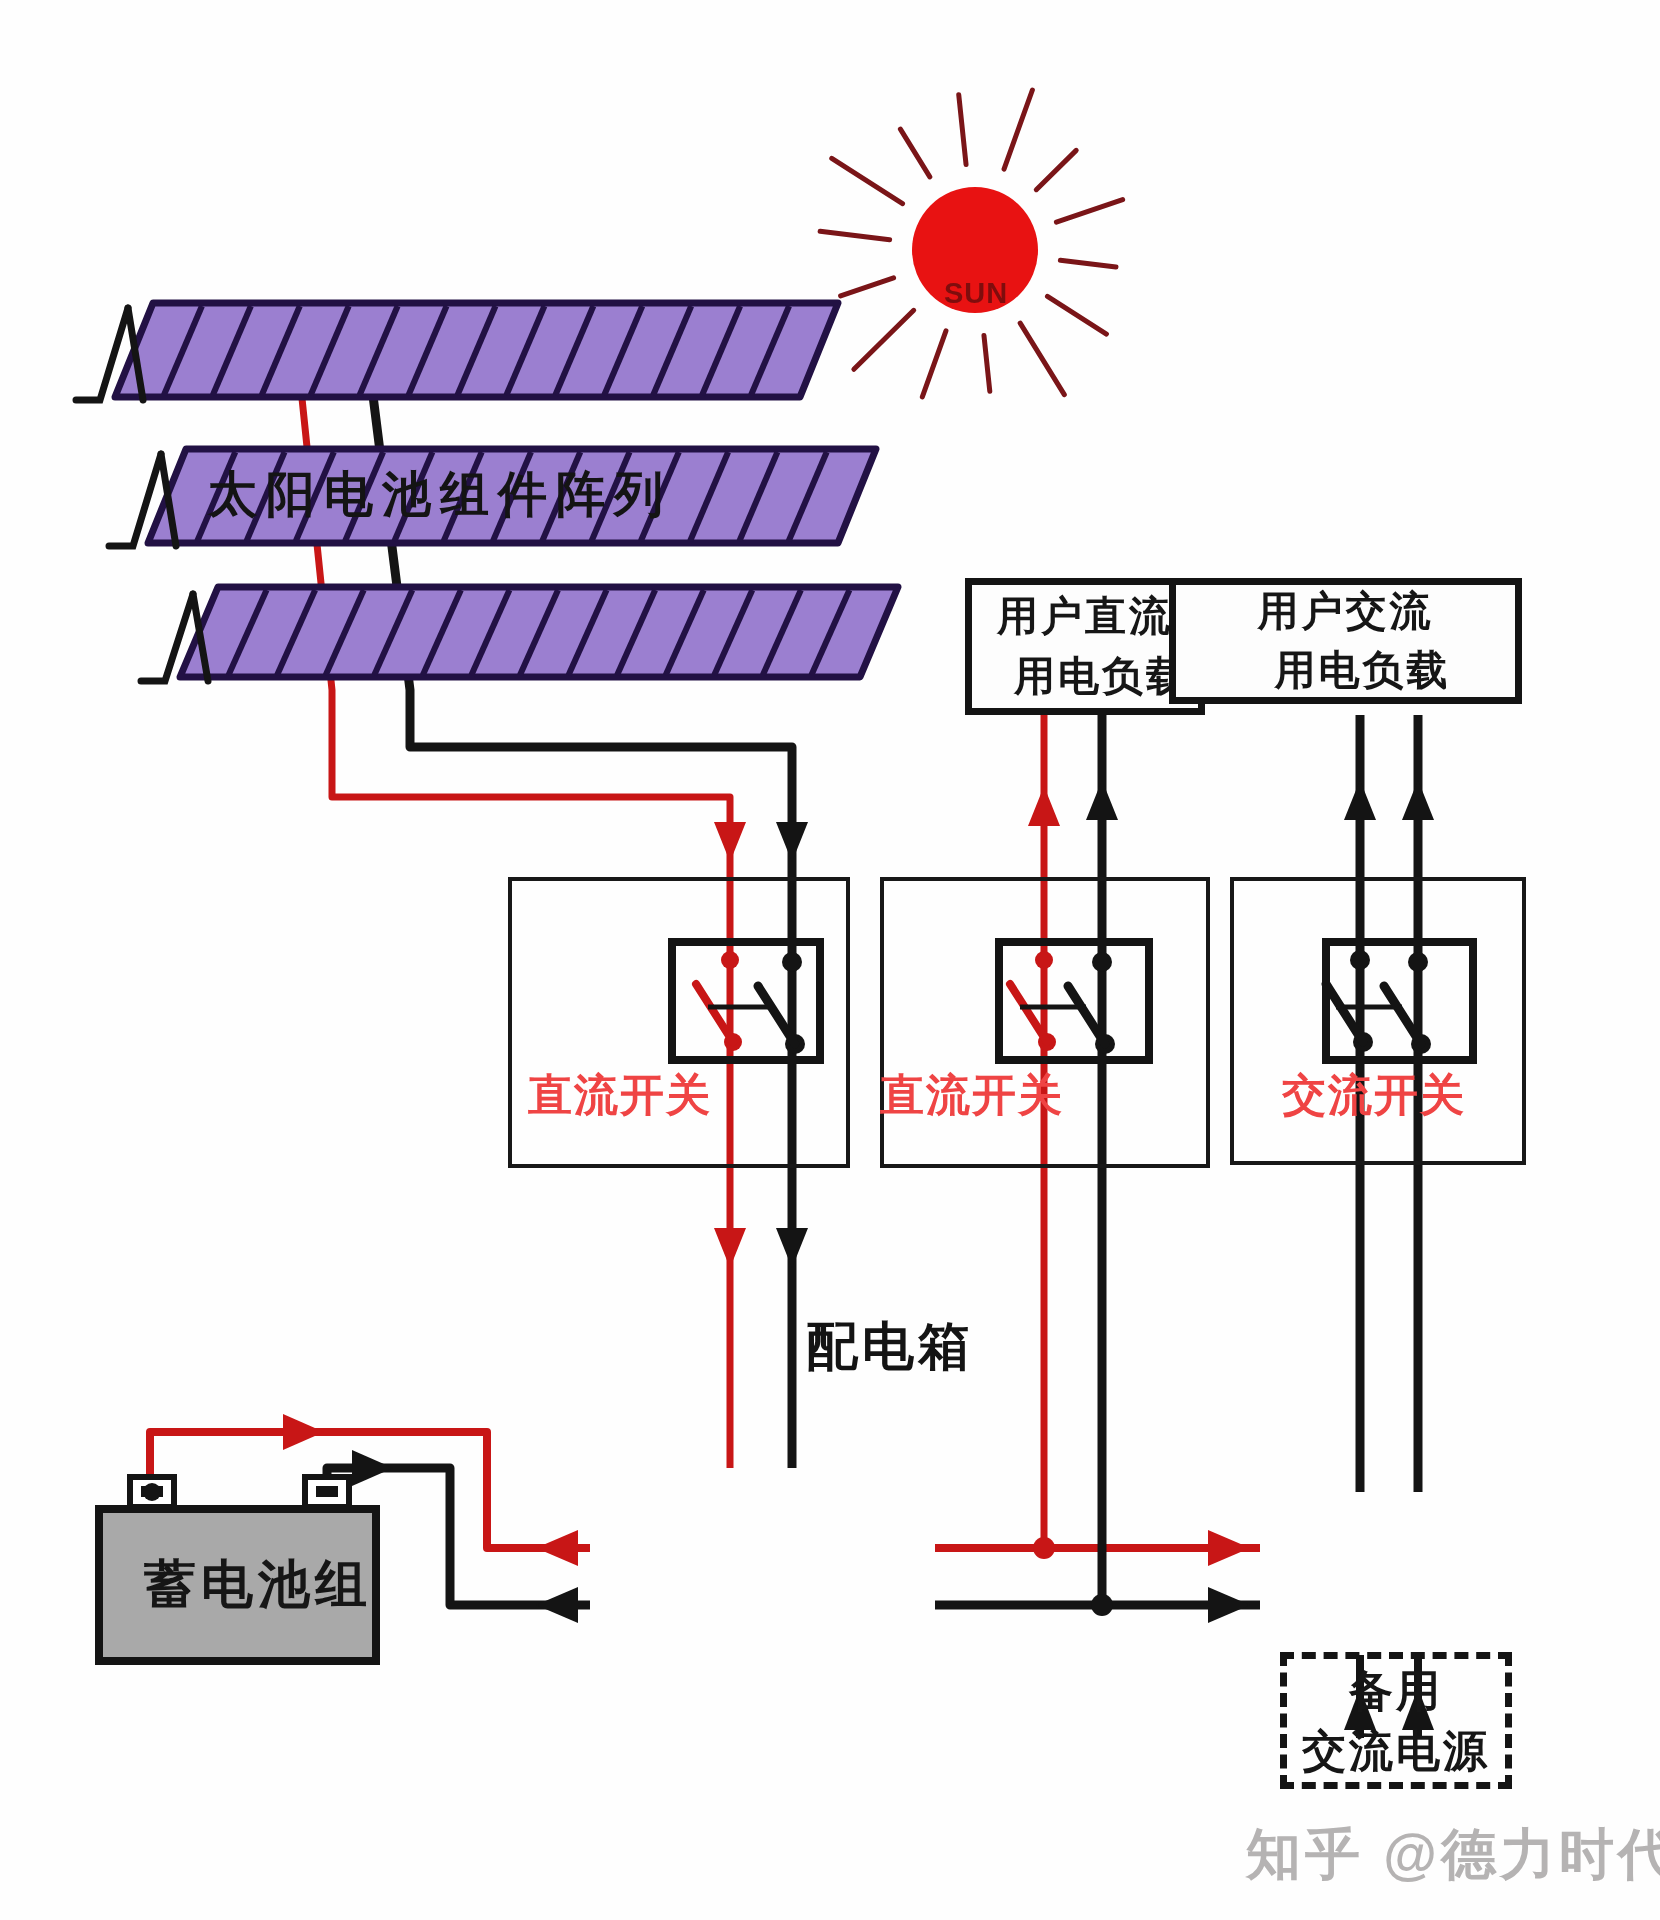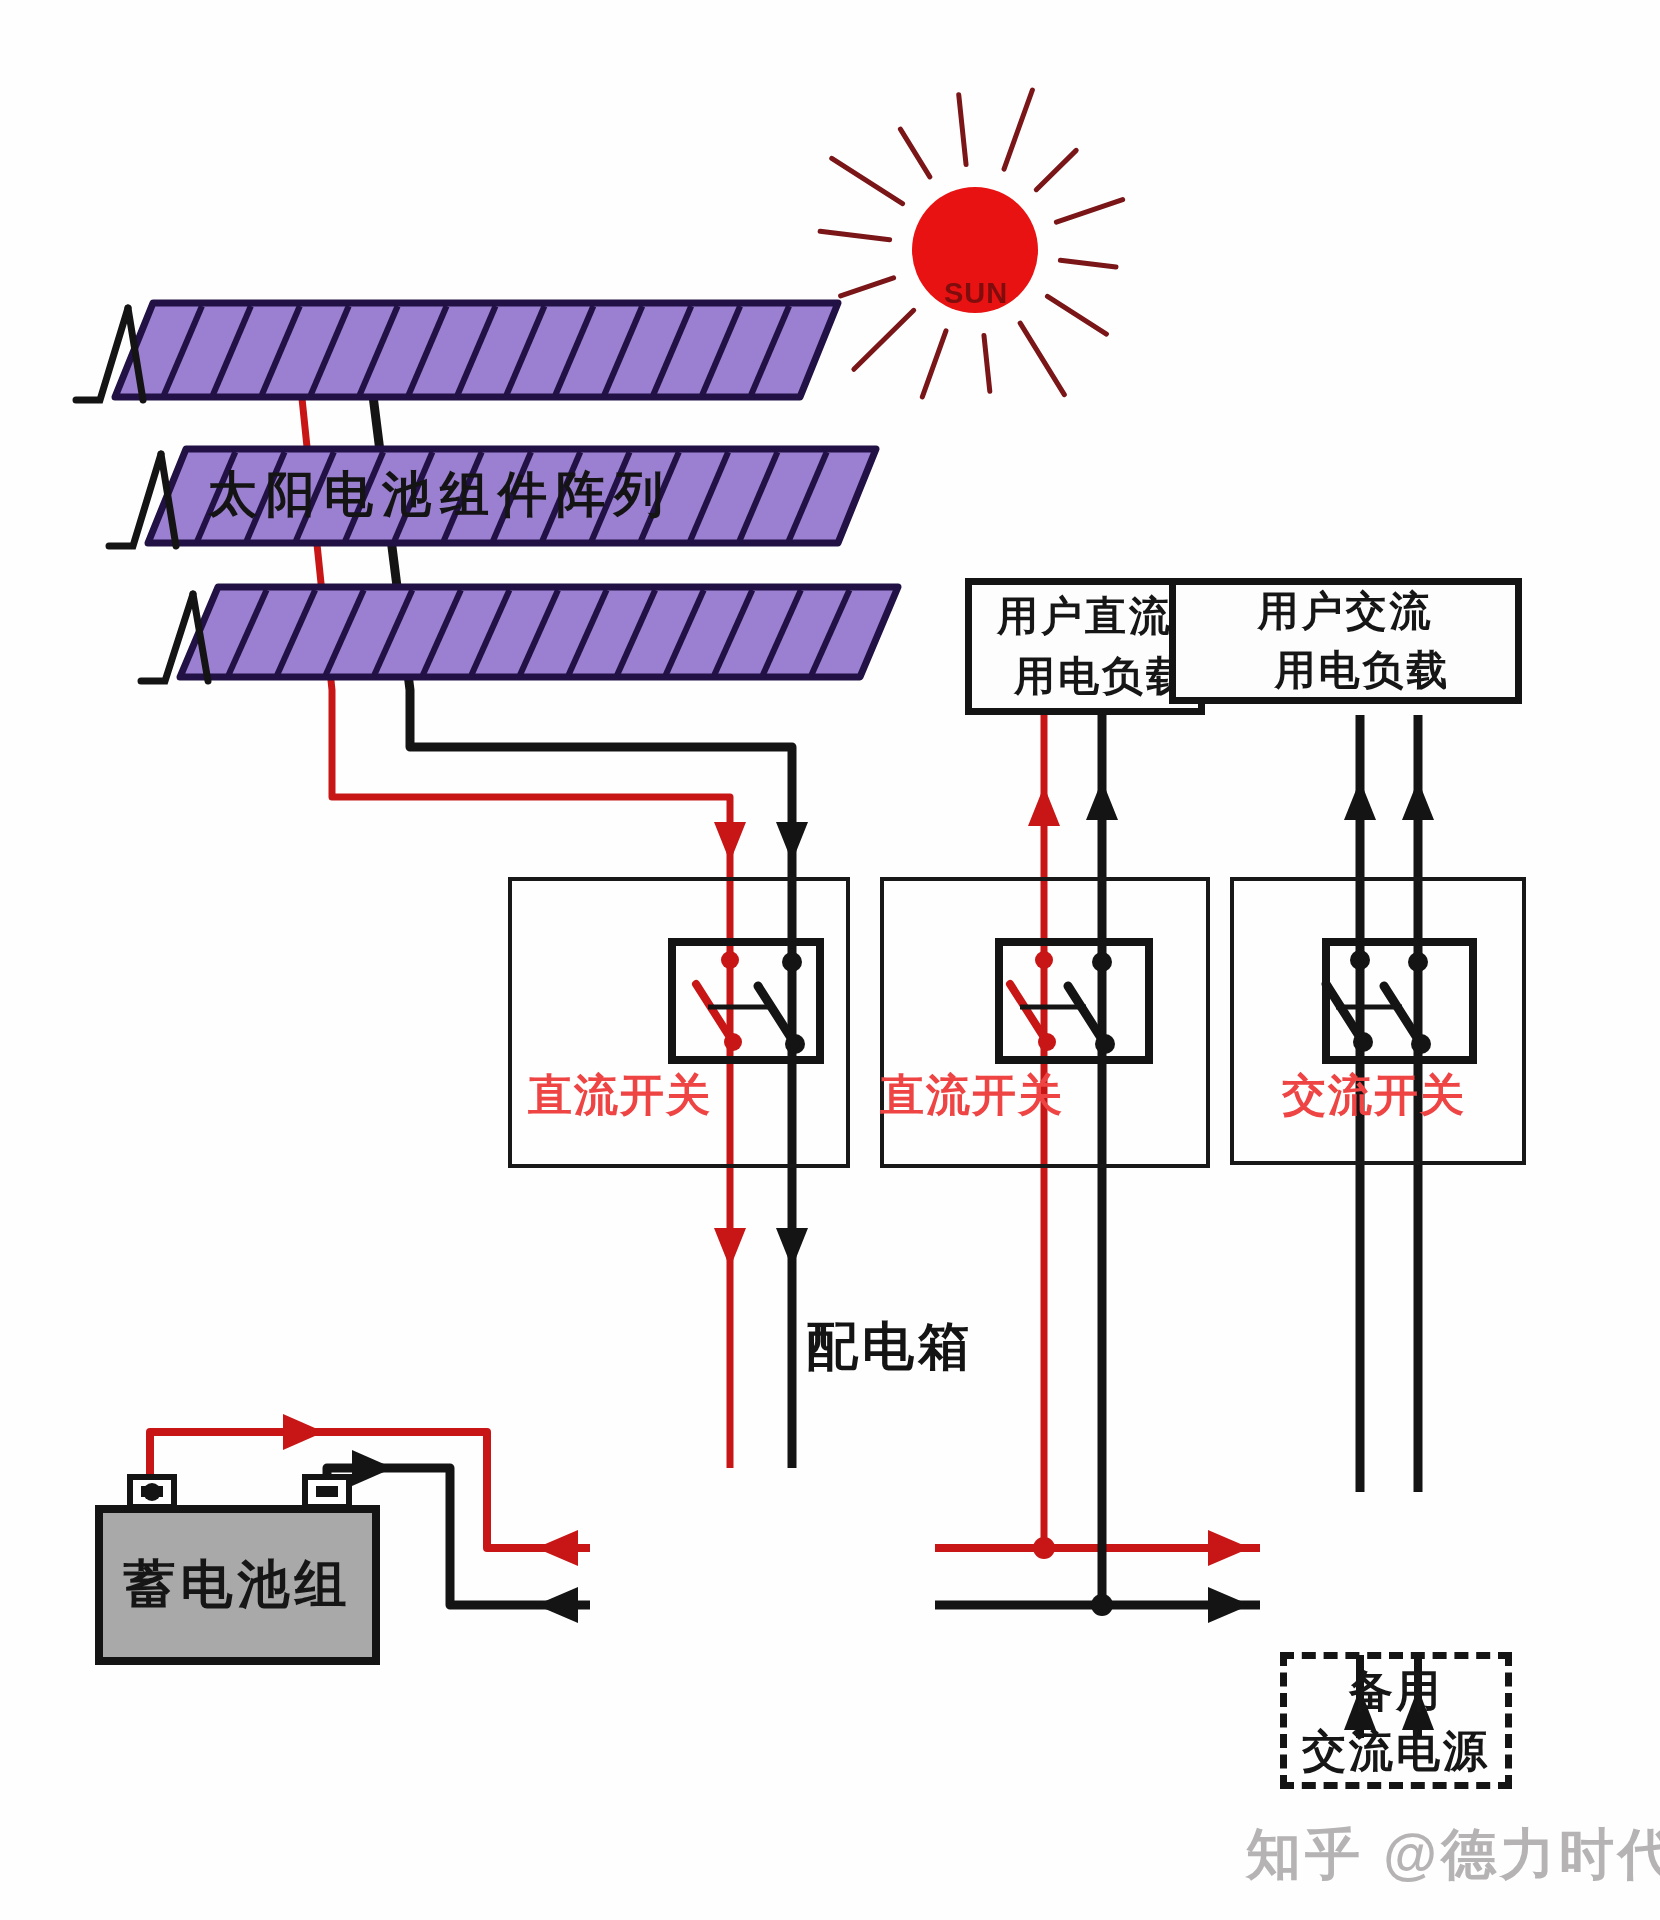--- a/index.html
+++ b/index.html
@@ -13,21 +13,21 @@
   .box .ln { display:block; text-align:center; white-space:nowrap; }
   .load-box { font-size:41px; line-height:1.45; letter-spacing:3px;margin-left:42px; }
   .load-box .ln2 { padding-left:34px; }
   .switch-outer { position:absolute; border:4px solid #181818; background:transparent; }
   .switch-inner { position:absolute; border:8px solid #141414; background:transparent; }
   .switch-label { position:absolute; font-weight:bold; font-size:44px; color:#ef4444;
                   letter-spacing:2px; white-space:nowrap; }
   .panel-label { position:absolute; font-weight:bold; font-size:49px; color:#141414;
                  letter-spacing:9px; white-space:nowrap; }
   .dist-label { position:absolute; font-weight:bold; font-size:52px; color:#141414; letter-spacing:4px; }
-  .battery-box { background:#a9a9a9; border-width:8px; font-size:52px; letter-spacing:5px; }
+  .battery-box { background:#a9a9a9; border-width:8px; font-size:52px; letter-spacing:5px;align-items:flex-end; }
   .controller-box { background:#9f93de; border-width:8px; font-size:54px; line-height:1.25;
                     letter-spacing:6px; color:#17123a; }
   .inverter-box { background:#8cd474; border-width:8px; font-size:48px; line-height:1.3;
                   letter-spacing:3px; color:#1d4d1d; }
   .backup-box { border:7px dashed #141414; background:transparent; font-size:44px; line-height:1.35;
                 letter-spacing:3px; }
   .sun-label { position:absolute; font-weight:bold; font-size:29px; color:#7f0d0d;
                letter-spacing:1px;margin-top:43px; }
   .watermark { position:absolute; font-size:55px; color:#b5b3b3; letter-spacing:4px;
                font-weight:bold; white-space:nowrap; }

